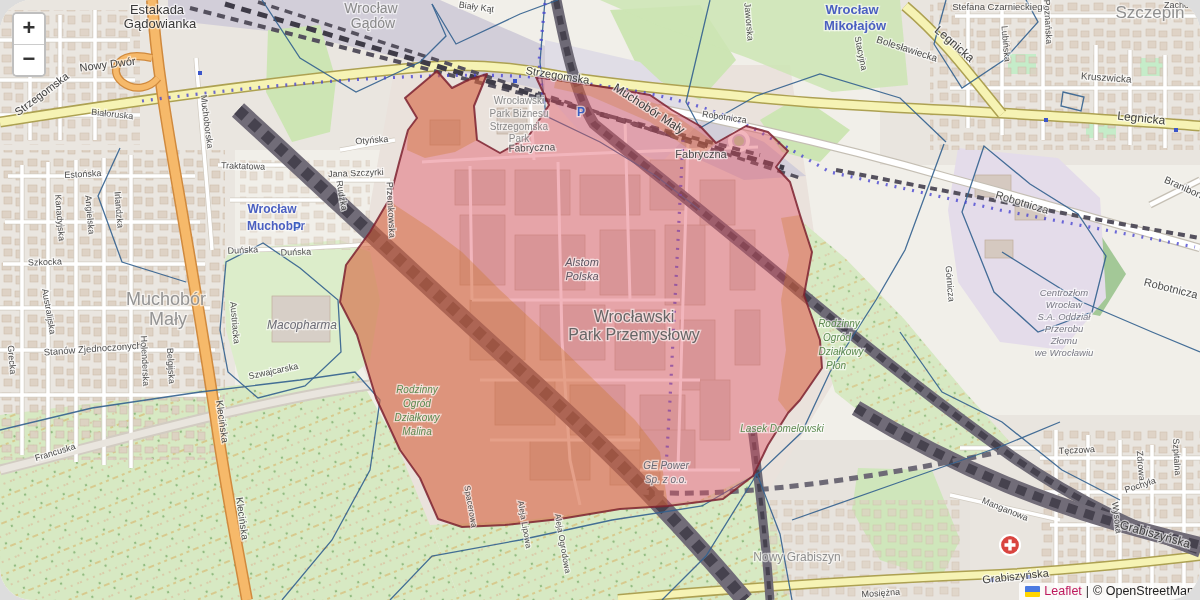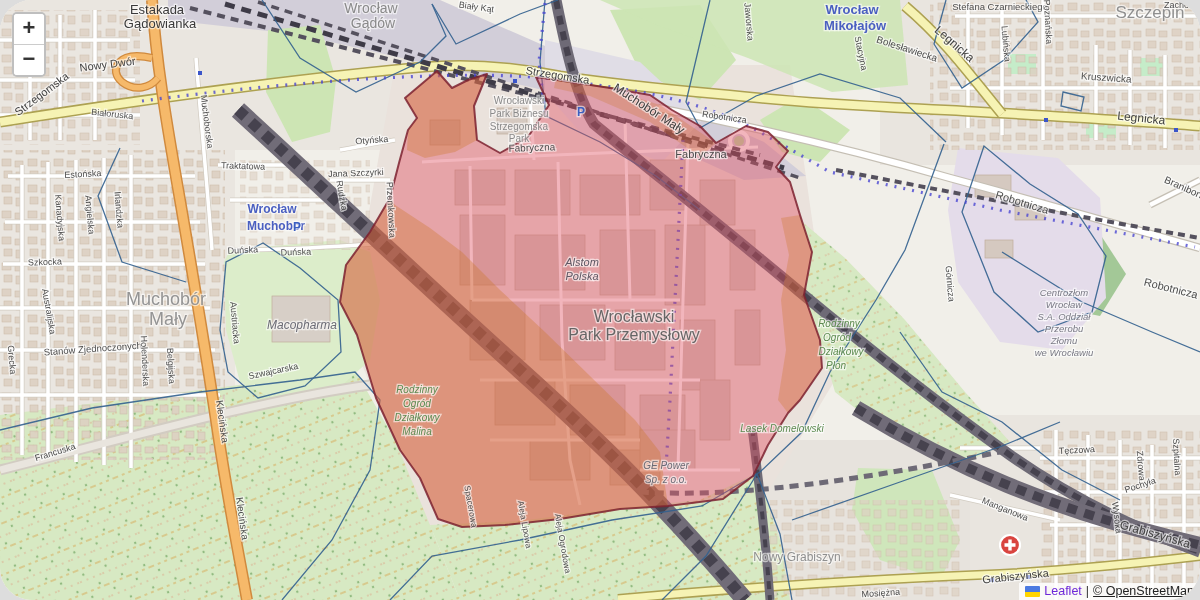--- a/index.html
+++ b/index.html
@@ -20,22 +20,22 @@
     background:#fff;
   }
   .zoom-control a:first-child{border-bottom:1px solid #ccc;}
   
   .attribution{
     position:absolute;right:0;bottom:0;z-index:20;
     background:rgba(255,255,255,0.8);padding:1px 6px 2px 6px;
     font-size:12.5px;color:#333;display:flex;align-items:center;gap:4px;
   }
   .attribution a{text-decoration:none;cursor:pointer;}
-  .attribution a.leaflet{color:#6d28d9;}
-  .attribution a.osm{color:#222;text-decoration:underline;}
+  .attribution a.leaflet{color:#be185d;}
+  .attribution a.osm{color:#222;}
   .attribution .flag{display:inline-block;width:15px;height:11px;border-radius:1px;overflow:hidden;line-height:0;}
   .attribution .flag .b{display:block;width:15px;height:6px;background:#4c7be1;}
   .attribution .flag .y{display:block;width:15px;height:5px;background:#ffd500;}
 </style>
 </head>
 <body>
 
 <div class="map-viewport">
 
 <svg class="basemap" width="1200" height="600" viewBox="0 0 1200 600" xmlns="http://www.w3.org/2000/svg">

